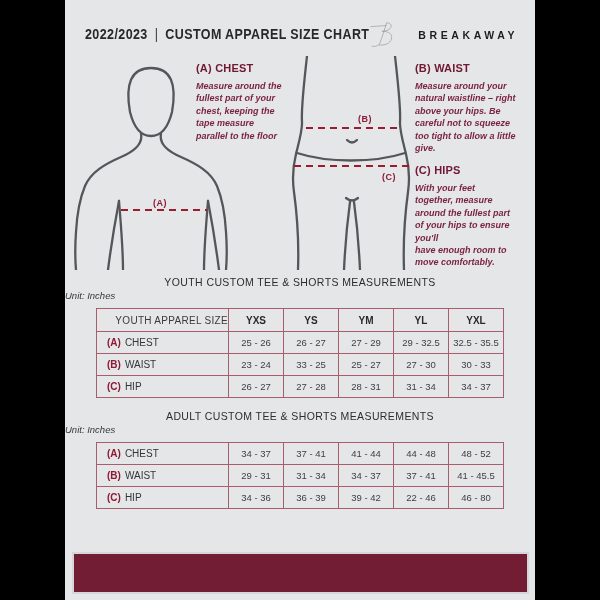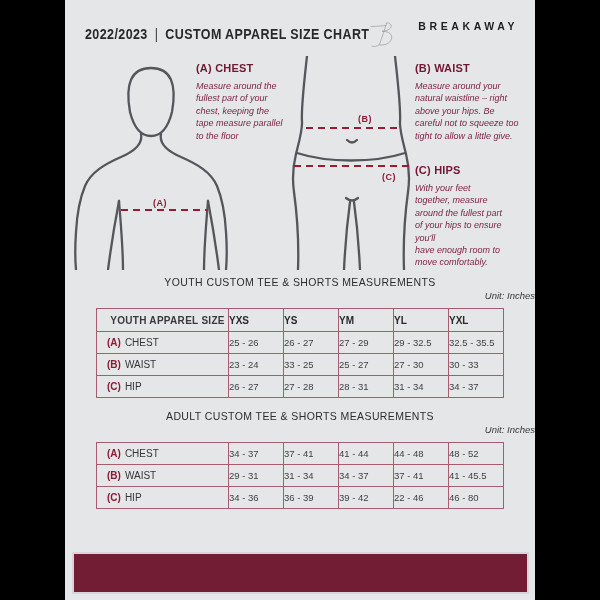--- a/index.html
+++ b/index.html
@@ -5,44 +5,44 @@
   * { margin:0; padding:0; box-sizing:border-box; }
   html,body { width:600px; height:600px; }
   body { font-family:"Liberation Sans", sans-serif; background:#000; }
   .page { position:relative; width:600px; height:600px; background:#000; overflow:hidden; }
   .content { position:absolute; left:65px; top:0; width:470px; height:600px; background:#e5e6e8; }
 
   
   .header { position:absolute; top:20px; left:20px; right:27px; display:flex; justify-content:space-between; align-items:center; }
   .header-title { font-size:12.5px; font-weight:800; color:#27282a; letter-spacing:.4px; white-space:nowrap; transform:scaleY(1.12); transform-origin:left center; }
   .header-title .divider { margin:0 7px; font-weight:400; color:#3a3a3c; }
-  .brand { display:flex; align-items:flex-start; gap:23px; }
+  .brand { display:flex; align-items:center; gap:23px; }
   .brand-name { font-size:10.5px; font-weight:700; letter-spacing:3.6px; color:#1e1e20; }
   .logo-small { stroke:#96969a; }
 
   
   .figure { position:absolute; }
   .figure path, .figure ellipse { fill:none; stroke:#55565a; stroke-width:2.3; stroke-linecap:round; }
   .figure .dash { stroke:#9d1b31; stroke-width:2.1; stroke-dasharray:7 5; }
   .figure text { font-family:"Liberation Sans", sans-serif; font-size:9px; font-weight:700; fill:#8d1b36; letter-spacing:.5px; }
 
   
   .guide { position:absolute; z-index:1; }
   .guide h3 { font-size:11px; font-weight:800; color:#701731; letter-spacing:.2px; }
-  .guide p { margin-top:6px; font-size:9px; font-style:italic; line-height:1.38; color:#7b2441; white-space:pre-line; }
+  .guide p { margin-top:6px; font-size:9px; font-style:italic; line-height:1.38; color:#7b2441; white-space:pre-line;font-weight:bold; }
 
   
   .tbl-section { position:absolute; left:0; width:470px; z-index:1; }
   .tbl-title { text-align:center; font-size:10.5px; font-weight:400; color:#2c2d2f; letter-spacing:.4px; }
-  .tbl-unit { text-align:right; font-size:9.5px; font-style:italic; color:#38393b; margin-top:2px; }
+  .tbl-unit { text-align:left; font-size:9.5px; font-style:italic; color:#38393b; margin-top:2px; }
   table { width:408px; margin:7px auto 0; border-collapse:collapse; table-layout:fixed; background:transparent; }
   col.c0 { width:132px; }
-  th, td { border:1px solid #a75d6b; text-align:left; vertical-align:middle; }
+  th, td { border:1px solid #a75d6b; text-align:center; vertical-align:middle; }
   th { height:23px; font-size:10px; font-weight:700; color:#29292b; }
-  th.size-col-header { font-weight:700; color:#3a3a3c; text-align:center; padding-left:10px; letter-spacing:.3px;margin-top:16px; }
+  th.size-col-header { font-weight:400; color:#3a3a3c; text-align:right; padding-left:10px; letter-spacing:.3px;margin-top:16px; }
   td { height:22px; font-size:9.5px; color:#3e3e40; }
   td.row-label { text-align:left; padding-left:10px; font-size:10px; }
   td.row-label .key { font-weight:700; color:#8c1a35; margin-right:4px; }
   td.row-label .lbl { color:#333437; }
 
   
   .watermark { position:absolute; left:40px; top:424px; z-index:0; opacity:.85; }
   .footer-bar { position:absolute; left:9px; top:554px; width:453px; height:38px; background:#721d33; outline:2px solid #d6d6da; z-index:2; }
 </style>
 </head>

